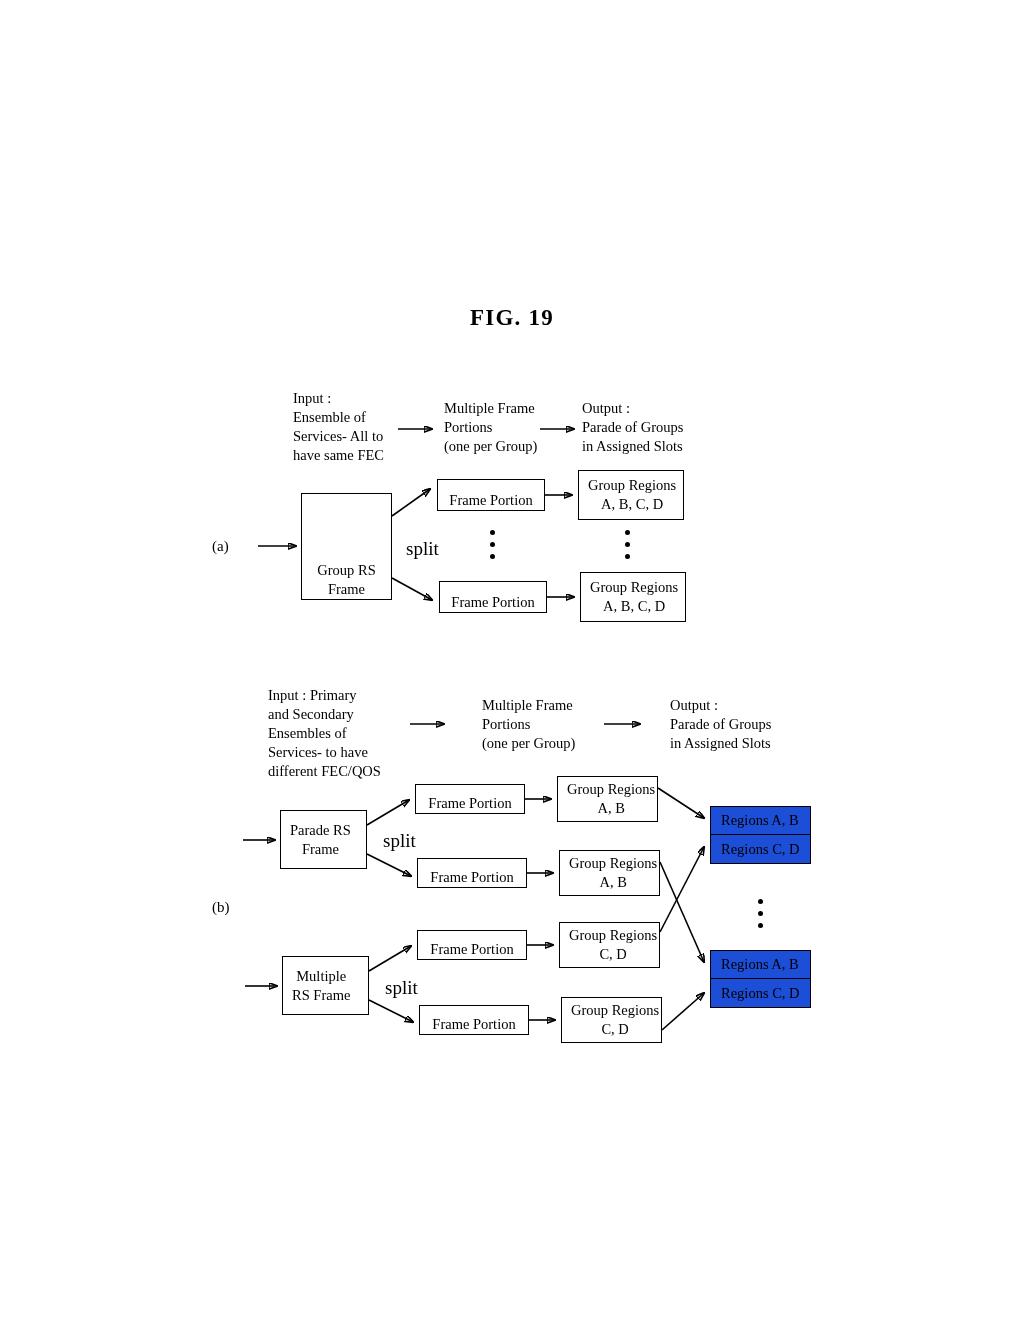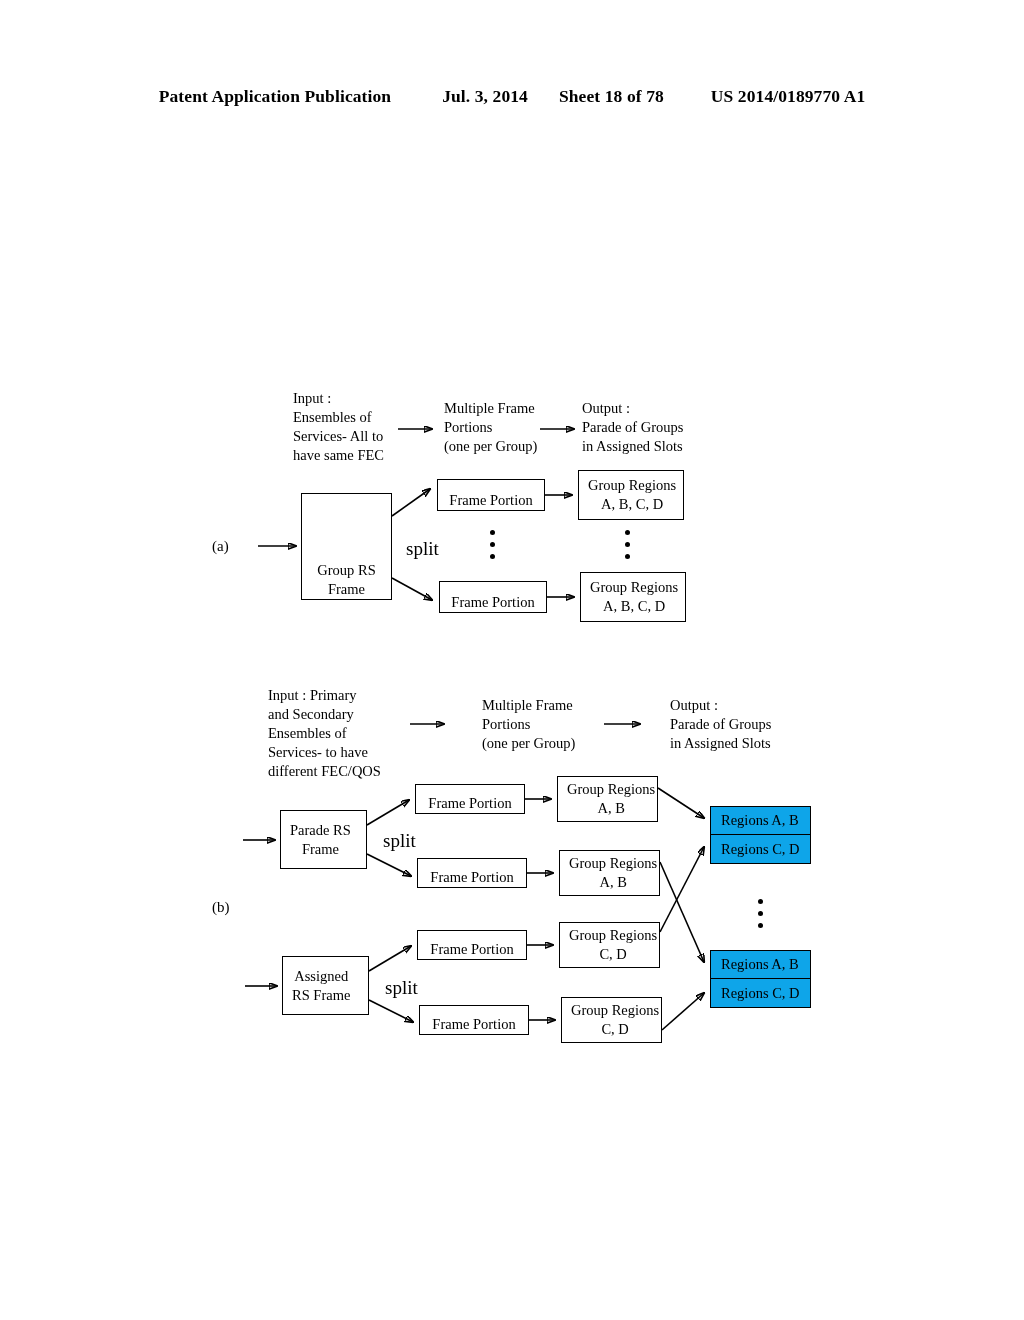--- a/index.html
+++ b/index.html
@@ -85,21 +85,21 @@
     display: flex;
     align-items: flex-end;
     justify-content: center;
     text-align: center;
   }
 
   
   .stack-box {
     position: absolute;
     border: 1.6px solid #000;
-    background: #0ea5e9;
+    background: #1d4ed8;
     box-sizing: border-box;
   }
   .stack-box .row {
     height: 50%;
     box-sizing: border-box;
     display: flex;
     align-items: center;
     padding-left: 10px;
     font-size: 14.5px;
   }
@@ -125,35 +125,27 @@
     overflow: visible;
     pointer-events: none;
   }
   svg.wires line, svg.wires path { stroke: #000; stroke-width: 1.6; fill: none; }
 </style>
 </head>
 <body>
 
 <div id="page">
 
-  <div id="pub-header">
-    <span class="seg">Patent Application Publication</span>
-    <span class="gap-1"></span>
-    <span class="seg">Jul. 3, 2014</span>
-    <span class="gap-2"></span>
-    <span class="seg">Sheet 18 of 78</span>
-    <span class="gap-3"></span>
-    <span class="seg">US 2014/0189770 A1</span>
-  </div>
-
+
+  <div id="fig-title">FIG. 19</div>
 
   <div class="abs" style="left:0;top:0;width:1024px;height:0;">
 
     <div class="hdr-text" style="left:293px;top:389px;width:150px;">Input :
-Ensembles of
+Ensemble of
 Services- All to
 have same FEC</div>
     <div class="hdr-text" style="left:444px;top:399px;width:150px;">Multiple Frame
 Portions
 (one per Group)</div>
     <div class="hdr-text" style="left:582px;top:399px;width:160px;">Output :
 Parade of Groups
 in Assigned Slots</div>
 
     <svg class="wires" width="1024" height="1320">
@@ -255,21 +247,21 @@
 
     <div class="box center-all" style="left:417px;top:858px;width:110px;height:30px;">
       <span>Frame Portion</span>
     </div>
     <div class="box center-v" style="left:559px;top:850px;width:101px;height:46px;">
       <span class="txt">Group Regions
 A, B</span>
     </div>
 
     <div class="box center-v" style="left:282px;top:956px;width:87px;height:59px;">
-      <span class="txt">Assigned
+      <span class="txt">Multiple
 RS Frame</span>
     </div>
     <div class="split-label" style="left:385px;top:977px;">split</div>
 
     <div class="box center-all" style="left:417px;top:930px;width:110px;height:30px;">
       <span>Frame Portion</span>
     </div>
     <div class="box center-v" style="left:559px;top:922px;width:101px;height:46px;">
       <span class="txt">Group Regions
 C, D</span>

